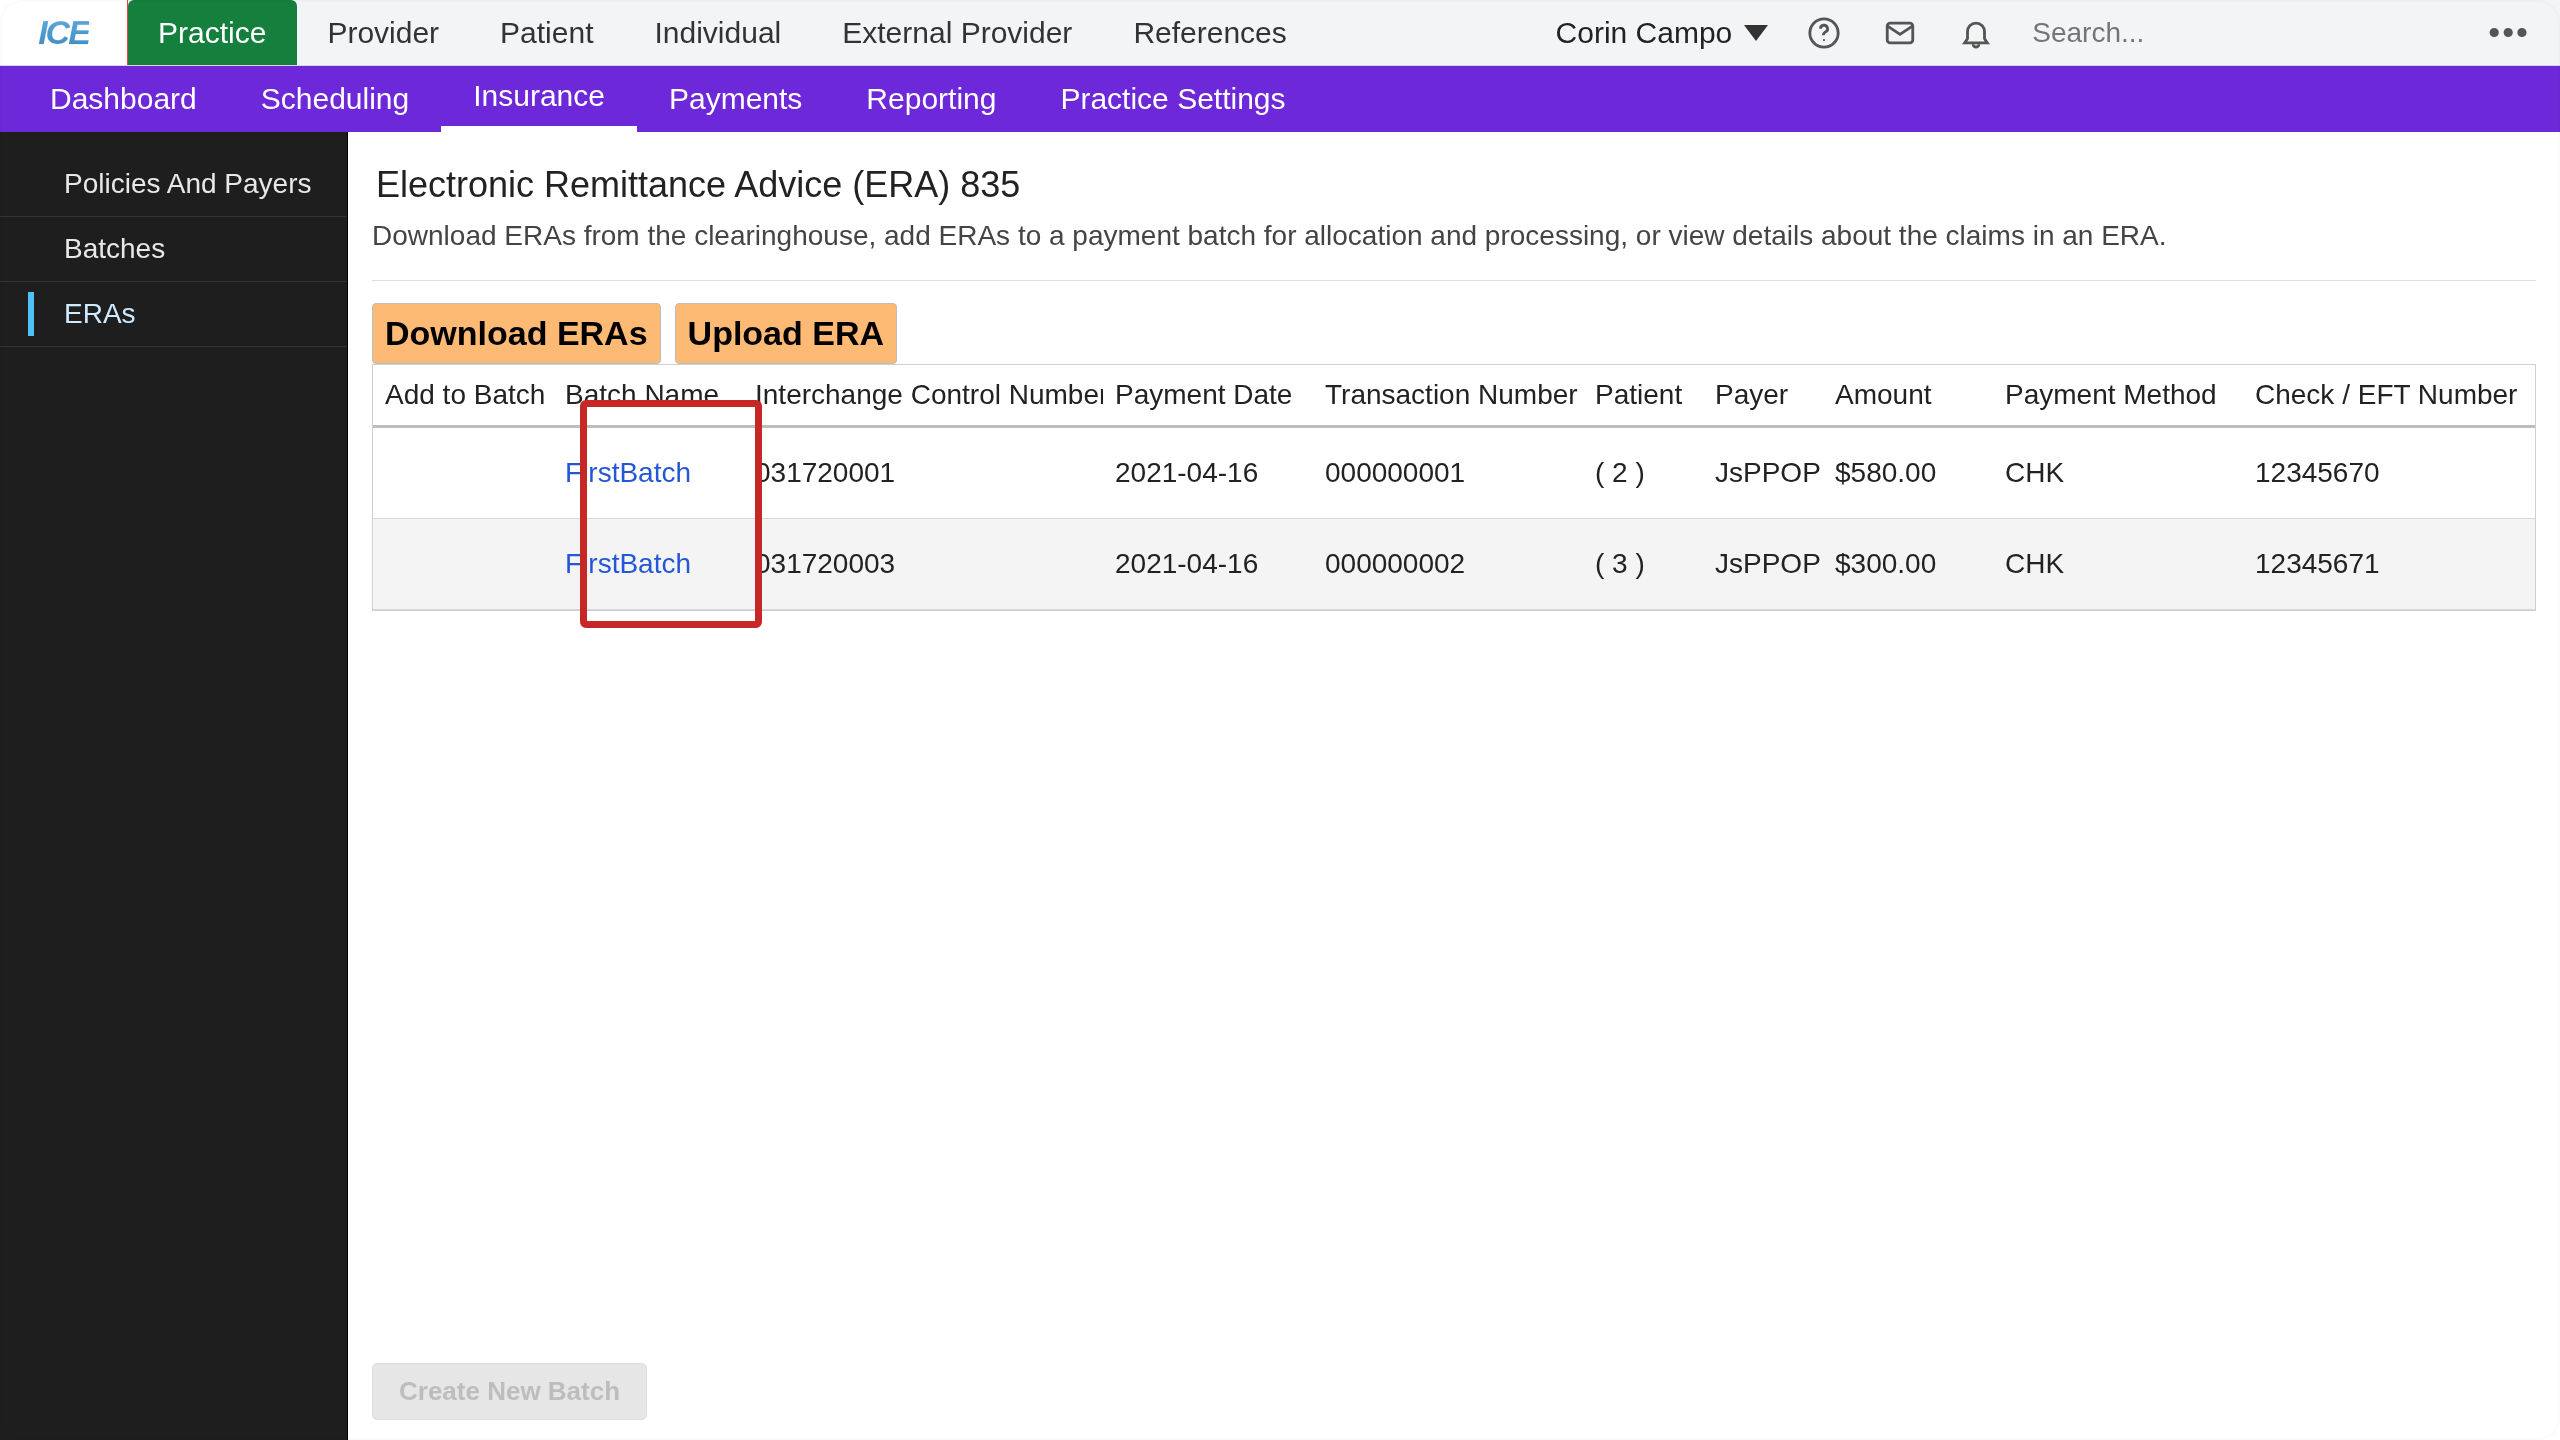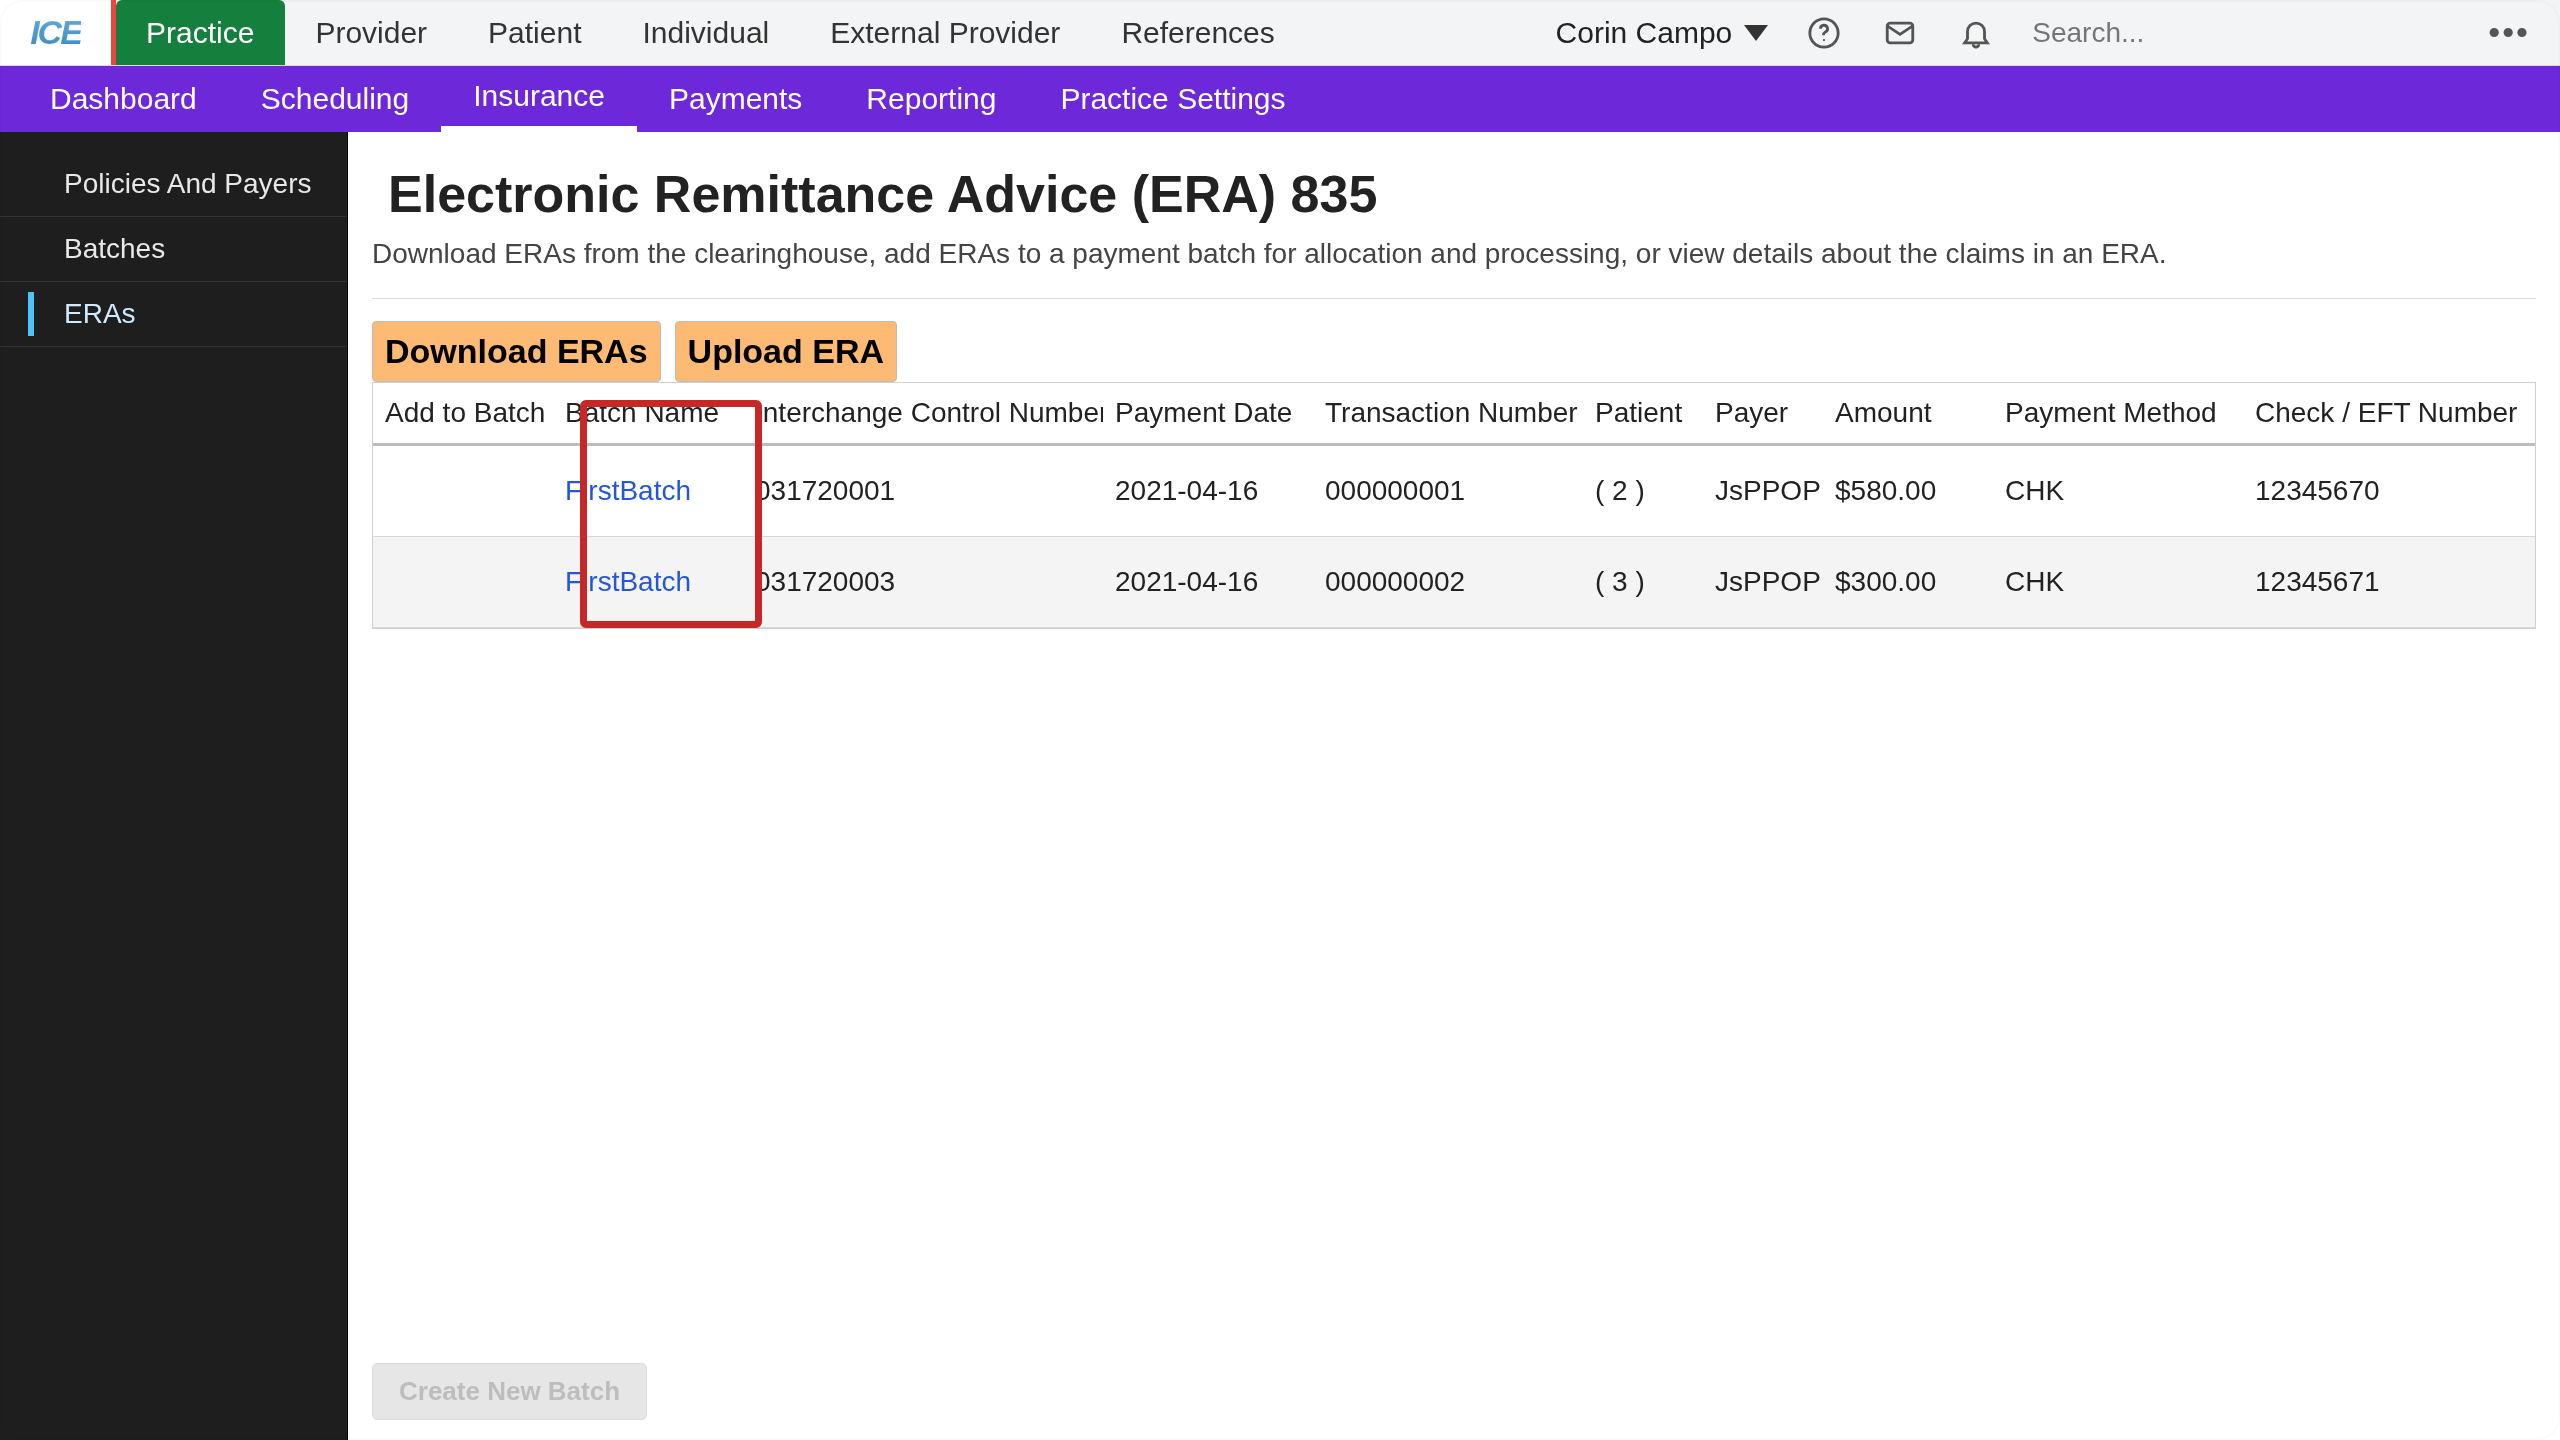--- a/index.html
+++ b/index.html
@@ -5,22 +5,22 @@
   * { box-sizing: border-box; margin: 0; padding: 0; }
   html, body { width: 2560px; height: 1440px; font-family: "Segoe UI", "Helvetica Neue", Arial, sans-serif; font-size: 28px; color: #222; background: #fff; overflow: hidden; }
   body { transform-origin: top left; }
 
   
   .topbar {
     display: flex; align-items: stretch; height: 66px;
     background: #f3f4f5; border-bottom: 1px solid #d9d9d9;
   }
   .logo {
-    width: 116px; display: flex; align-items: center; justify-content: center;
-    background: #fff; border-right: 5px solid #ef4444;
+    width: 128px; display: flex; align-items: center; justify-content: center;
+    background: #fff; border-right: 1px solid #ef4444;
   }
   .logo-text { font-weight: 900; font-size: 34px; letter-spacing: -2px;
     background: linear-gradient(180deg,#6bb6e8,#3e8fc9);
     -webkit-background-clip: text; background-clip: text; color: transparent;
     text-shadow: 0 1px 0 rgba(0,0,0,0.05); font-style: italic;
   }
   .top-tabs { display: flex; align-items: stretch; }
   .top-tab {
     padding: 0 30px; display: flex; align-items: center; font-size: 30px;
     color: #333; cursor: pointer; border-right: 1px solid rgba(0,0,0,0);
@@ -62,21 +62,21 @@
     position: relative;
   }
   .side-item.active { color: #cfeaff; }
   .side-item.active::before {
     content: ""; position: absolute; left: 28px; top: 10px; bottom: 10px;
     width: 6px; background: #4fc3f7;
   }
 
   
   .main { flex: 1; padding: 24px 24px 0 24px; position: relative; overflow: hidden; }
-  .page-title { font-size: 52px; font-weight: 700; margin: 8px 0 14px 16px; }
+  .page-title { font-size: 36px; font-weight: 400; margin: 8px 0 14px 4px; }
   .page-desc  { font-size: 28px; color: #444; margin-bottom: 28px; }
   .rule { border: none; border-top: 1px solid #ddd; margin-bottom: 22px; }
 
   .toolbar { display: flex; gap: 14px; margin-bottom: 0; }
   .btn {
     background: #fdba74; border: 1px solid #bdbdbd; border-radius: 4px;
     padding: 10px 12px; font-size: 34px; font-weight: 700; cursor: pointer;
   }
 
   

